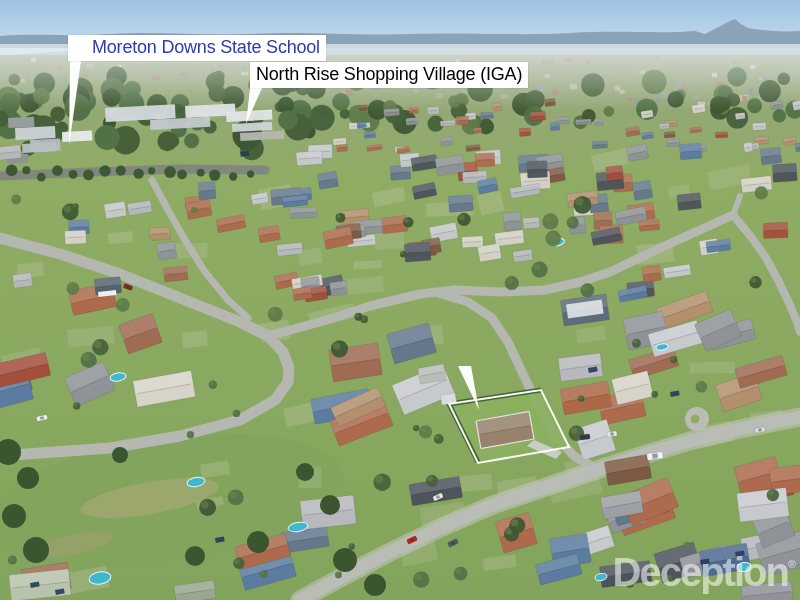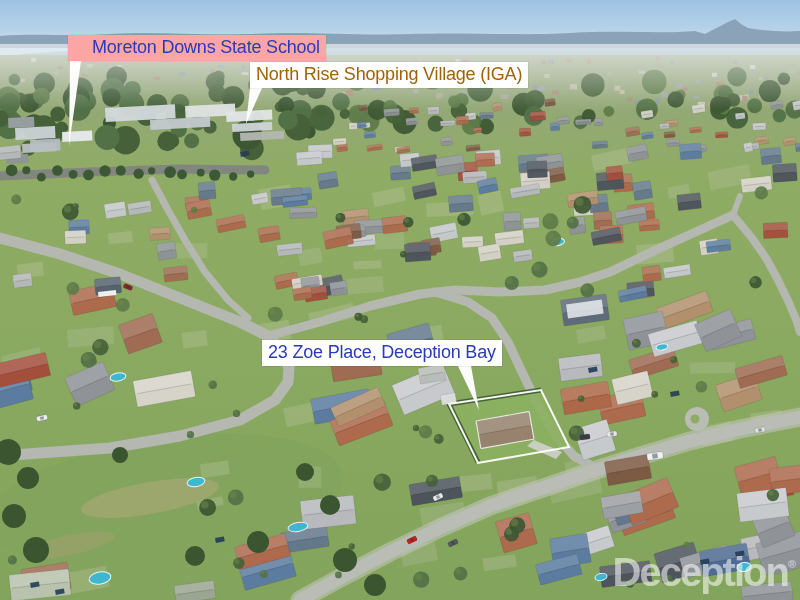--- a/index.html
+++ b/index.html
@@ -1582,18 +1582,17 @@
           </g>
         </g>
         <g>
           <polygon points="70,61 81,61 69,146" fill="#ffffff" opacity="0.97"></polygon>
           <polygon points="250,88 262,88 246,124" fill="#ffffff" opacity="0.97"></polygon>
           <polygon points="458,366 471,366 479,410" fill="#ffffff" opacity="0.97"></polygon>
         </g>
       </g>
   </svg>
 
-  <div class="map-label" id="lblSchool" style="left: 68px; top: 35px; background: #fca5a5; color: rgb(43, 58, 184); padding-left: 24px;">Moreton Downs State School</div>
-  <div class="map-label" id="lblShops" style="left: 250px; top: 62px; background: rgb(255, 255, 255); color: #a16207;">North Rise Shopping Village (IGA)</div>
-  <div class="map-label" id="lblProp" style="left: 262px; top: 340px; background: rgb(255, 255, 255); color: rgb(43, 58, 184);">23 Zoe Place, Deception Bay</div>
+  <div class="map-label" id="lblSchool" style="left: 68px; top: 35px; background: #ffffff; color: rgb(43, 58, 184); padding-left: 24px;">Moreton Downs State School</div>
+  <div class="map-label" id="lblShops" style="left: 250px; top: 62px; background: rgb(255, 255, 255); color: #000000;">North Rise Shopping Village (IGA)</div>
 
   <div class="watermark" style="color: rgba(255, 255, 255, 0.55);"><span>Deception</span><sup>®</sup></div>
 </div>
 
 </body></html>

